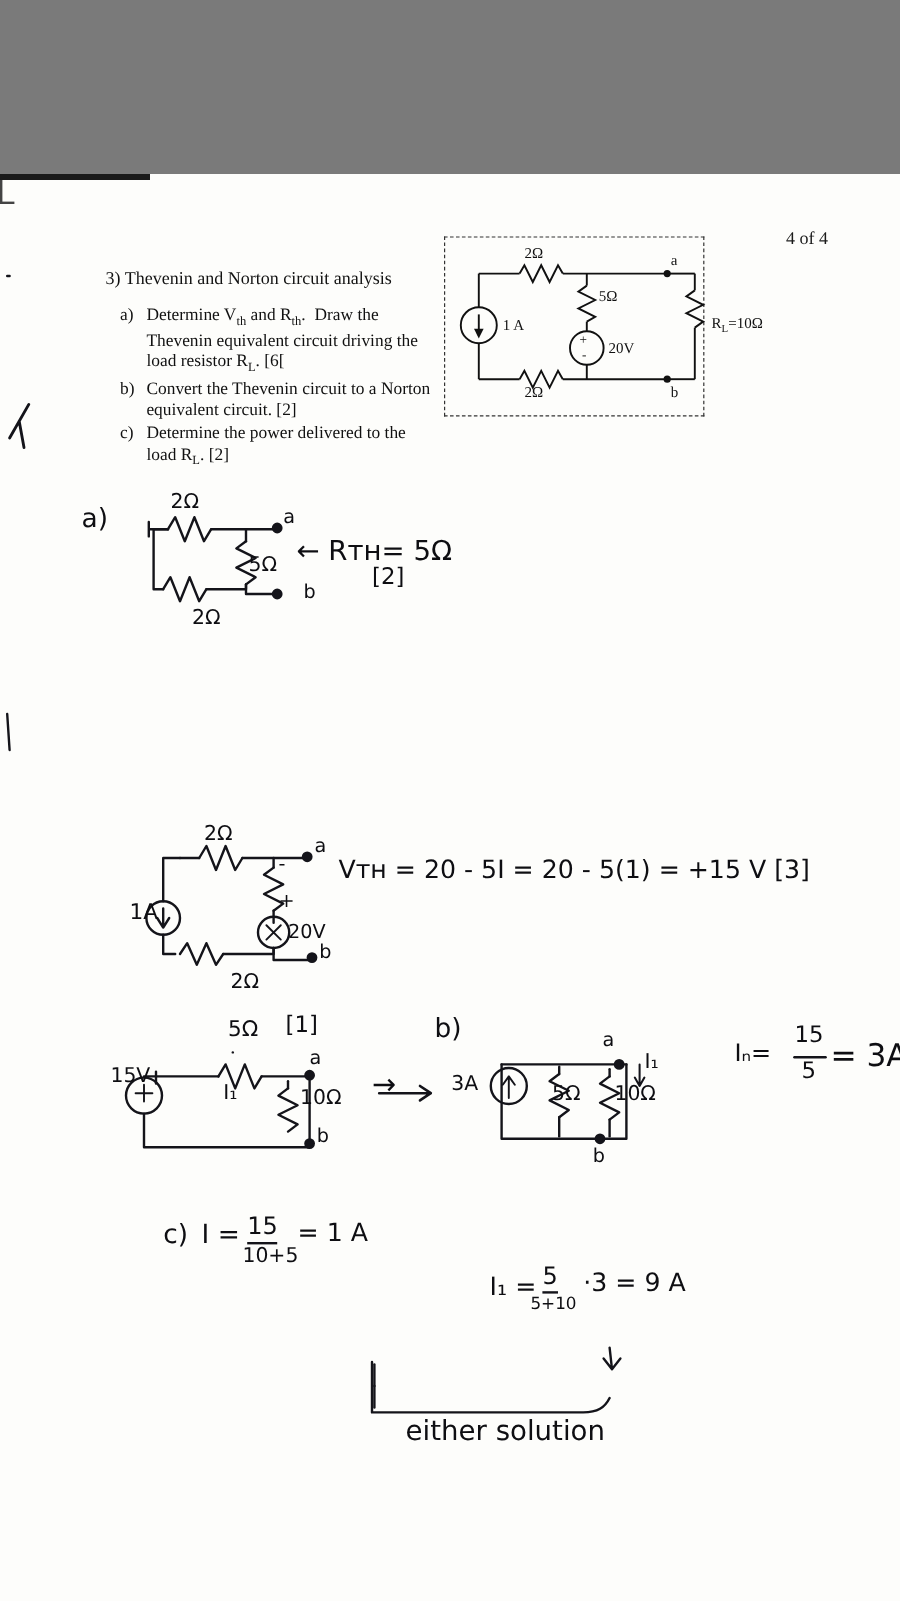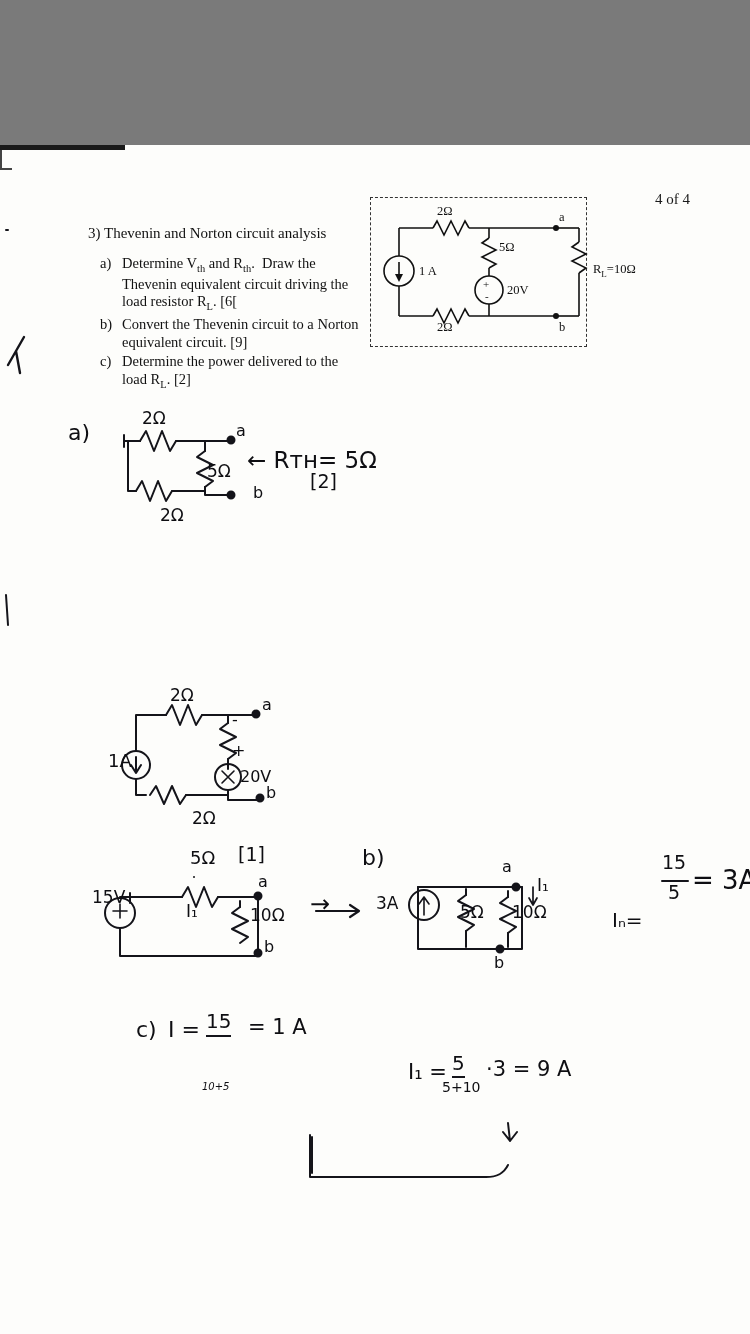--- a/index.html
+++ b/index.html
@@ -78,21 +78,21 @@
 
   <div class="qlist">
     <div class="row">
       <div class="mk">a)</div>
       <div class="tx">
         Determine V<sub>th</sub> and R<sub>th</sub>.&nbsp; Draw the Thevenin equivalent circuit driving the load resistor R<sub>L</sub>. [6[
       </div>
     </div>
     <div class="row">
       <div class="mk">b)</div>
-      <div class="tx">Convert the Thevenin circuit to a Norton equivalent circuit. [9]</div>
+      <div class="tx">Convert the Thevenin circuit to a Norton equivalent circuit. [2]</div>
     </div>
     <div class="row">
       <div class="mk">c)</div>
       <div class="tx">Determine the power delivered to the load R<sub>L</sub>. [2]</div>
     </div>
   </div>
 
   <div class="circuit">
     <svg width="215" height="148" viewBox="0 0 215 148">
 
@@ -240,50 +240,52 @@
     <div class="hw" style="left:310px;top:325px;font-size:19px;">[2]</div>
 
     <div class="hw" style="left:170px;top:540px;font-size:17px;">2Ω</div>
     <div class="hw" style="left:232px;top:565px;font-size:16px;">-</div>
     <div class="hw" style="left:232px;top:596px;font-size:16px;">+</div>
     <div class="hw" style="left:192px;top:663px;font-size:17px;">2Ω</div>
     <div class="hw" style="left:108px;top:605px;font-size:18px;">1A</div>
     <div class="hw" style="left:240px;top:622px;font-size:16px;">20V</div>
     <div class="hw" style="left:262px;top:550px;font-size:16px;">a</div>
     <div class="hw" style="left:266px;top:638px;font-size:16px;">b</div>
+    <div class="hw" style="left:282px;top:568px;font-size:21px;">Vᴛʜ = 20 - 5I = 20 - 5(1) = +15 V [3]</div>
 
     <div class="hw" style="left:190px;top:702px;font-size:18px;">5Ω</div>
     <div class="hw" style="left:238px;top:698px;font-size:19px;">[1]</div>
     <div class="hw" style="left:92px;top:742px;font-size:17px;">15V</div>
     <div class="hw" style="left:186px;top:756px;font-size:17px;">I₁</div>
     <div class="hw" style="left:250px;top:760px;font-size:17px;">10Ω</div>
     <div class="hw" style="left:258px;top:727px;font-size:16px;">a</div>
     <div class="hw" style="left:264px;top:792px;font-size:16px;">b</div>
 
     <div class="hw" style="left:362px;top:700px;font-size:22px;">b)</div>
     <div class="hw" style="left:376px;top:748px;font-size:17px;">3A</div>
     <div class="hw" style="left:460px;top:757px;font-size:17px;">5Ω</div>
     <div class="hw" style="left:512px;top:757px;font-size:17px;">10Ω</div>
     <div class="hw" style="left:537px;top:730px;font-size:17px;">I₁</div>
     <div class="hw" style="left:502px;top:712px;font-size:16px;">a</div>
     <div class="hw" style="left:494px;top:808px;font-size:16px;">b</div>
 
-    <div class="hw" style="left:612px;top:720px;font-size:20px;margin-top:43px;">Iₙ=</div>
+    <div class="hw" style="left:612px;top:720px;font-size:20px;">Iₙ=</div>
     <div class="hw" style="left:662px;top:706px;font-size:19px;">15</div>
     <div class="hw" style="left:668px;top:736px;font-size:19px;">5</div>
     <div class="hw" style="left:692px;top:720px;font-size:26px;">= 3A</div>
 
     <div class="hw" style="left:136px;top:872px;font-size:22px;">c)</div>
     <div class="hw" style="left:168px;top:872px;font-size:22px;">I =</div>
     <div class="hw" style="left:206px;top:864px;font-size:20px;border-bottom:2px solid #14141a;padding-bottom:2px;">15</div>
-    <div class="hw" style="left:202px;top:936px;font-size:10px;font-style:italic;">10+5</div>
+    <div class="hw" style="left:202px;top:892px;font-size:17px;">10+5</div>
     <div class="hw" style="left:248px;top:870px;font-size:21px;">= 1 A</div>
 
     <div class="hw" style="left:408px;top:915px;font-size:21px;">I₁ =</div>
     <div class="hw" style="left:452px;top:906px;font-size:20px;border-bottom:2px solid #14141a;padding-bottom:1px;">5</div>
     <div class="hw" style="left:442px;top:934px;font-size:14px;">5+10</div>
     <div class="hw" style="left:486px;top:912px;font-size:21px;">·3  = 9 A</div>
 
+    <div class="hw" style="left:338px;top:1035px;font-size:23px;">either solution</div>
 
     <div class="hw" style="left:310px;top:745px;font-size:24px;">→</div>
   </div>
 
 </div>
 
 </body></html>

